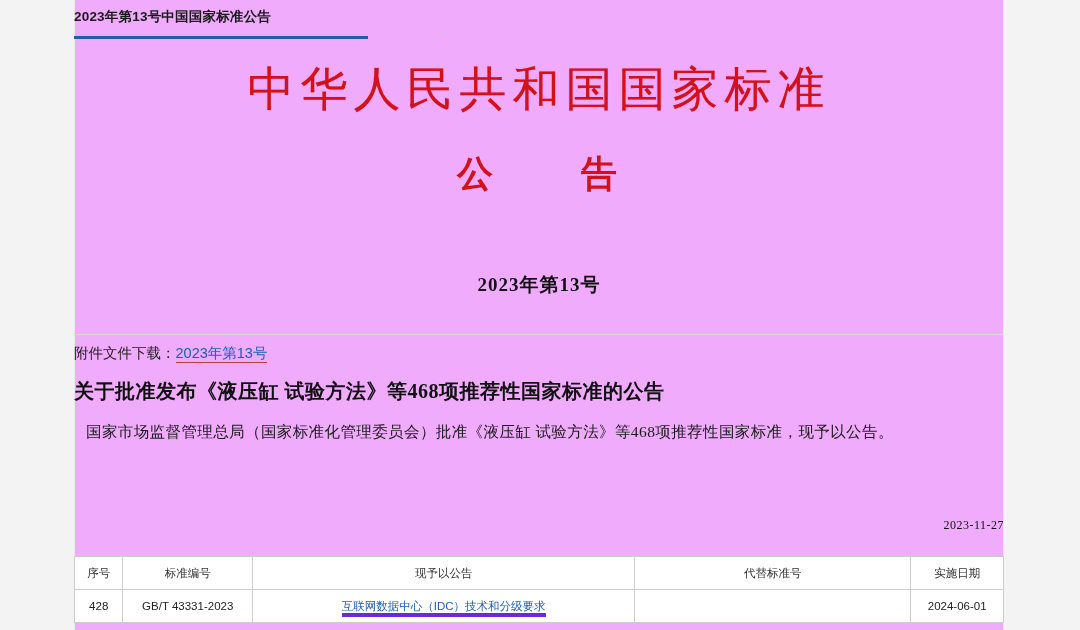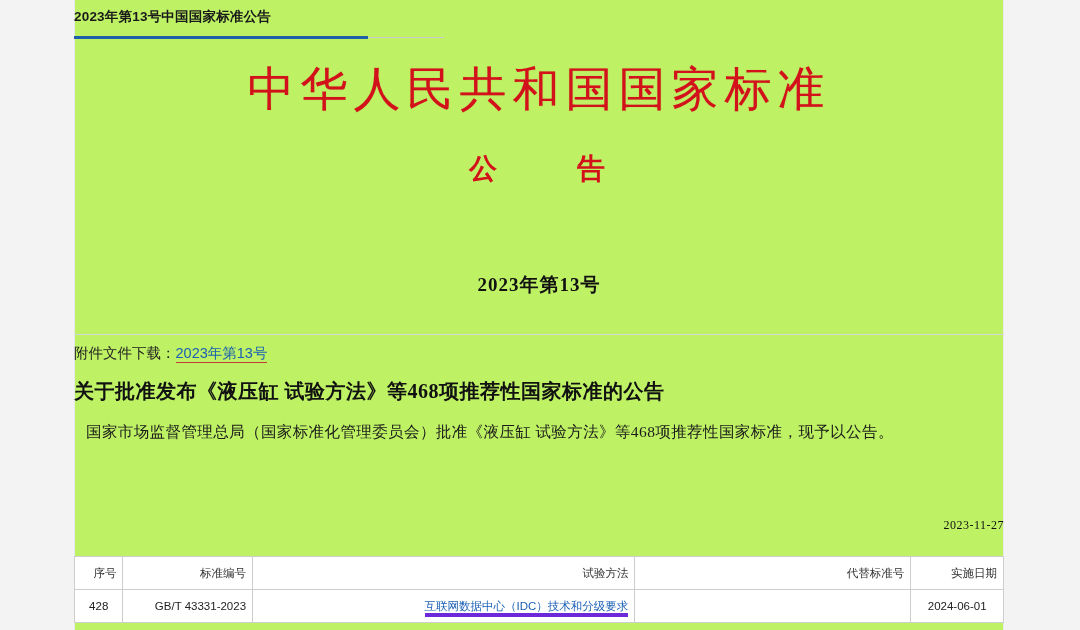--- a/index.html
+++ b/index.html
@@ -11,21 +11,21 @@
     height: 630px;
     background: #ffffff;
     font-family: "Liberation Serif", serif;
     color: #111111;
     overflow: hidden;
   }
   .page {
     position: relative;
     width: 1080px;
     height: 630px;
-    background: #bef264;
+    background: #f0abfc;
     box-sizing: border-box;
   }
 
   
   .edge-left, .edge-right {
     position: absolute;
     top: 0;
     bottom: 0;
     width: 74px;
     background: #f3f3f3;
@@ -85,21 +85,21 @@
   }
   .sub-title {
     position: absolute;
     top: 150px;
     left: 0;
     right: 4px;
     text-align: center;
     color: #d2111a;
     font-family: "Liberation Serif", serif;
     font-weight: bold;
-    font-size: 28px;
+    font-size: 36px;
     letter-spacing: 26px;
     text-indent: 26px;
   }
   .issue-no {
     position: absolute;
     top: 272px;
     left: 0;
     right: 0;
     text-align: center;
     font-size: 19px;
@@ -183,21 +183,21 @@
     border-collapse: collapse;
     table-layout: fixed;
     font-family: "Liberation Sans", sans-serif;
     font-size: 11.5px;
     color: #222;
     background: #fff;
   }
   .std-table th, .std-table td {
     border: 1px solid #cdcdcd;
     padding: 5px 6px;
-    text-align: right;
+    text-align: center;
     vertical-align: middle;
     height: 22px;
     overflow: hidden;
     white-space: nowrap;
   }
   .std-table th {
     font-weight: normal;
     color: #333;
     background: #ffffff;
   }
@@ -240,21 +240,21 @@
 
     <div class="notice-title">关于批准发布《液压缸 试验方法》等468项推荐性国家标准的公告</div>
     <div class="notice-body">国家市场监督管理总局（国家标准化管理委员会）批准《液压缸 试验方法》等468项推荐性国家标准，现予以公告。</div>
     <div class="sig-date">2023-11-27</div>
 
     <table class="std-table">
       <thead>
         <tr>
           <th class="col-seq">序号</th>
           <th class="col-code">标准编号</th>
-          <th class="col-name">试验方法</th>
+          <th class="col-name">现予以公告</th>
           <th class="col-replace">代替标准号</th>
           <th class="col-date">实施日期</th>
         </tr>
       </thead>
       <tbody>
         <tr>
           <td class="col-seq">428</td>
           <td class="col-code">GB/T 43331-2023</td>
           <td class="col-name">
             <a class="name-link" href="#">互联网数据中心（IDC）技术和分级要求</a>

